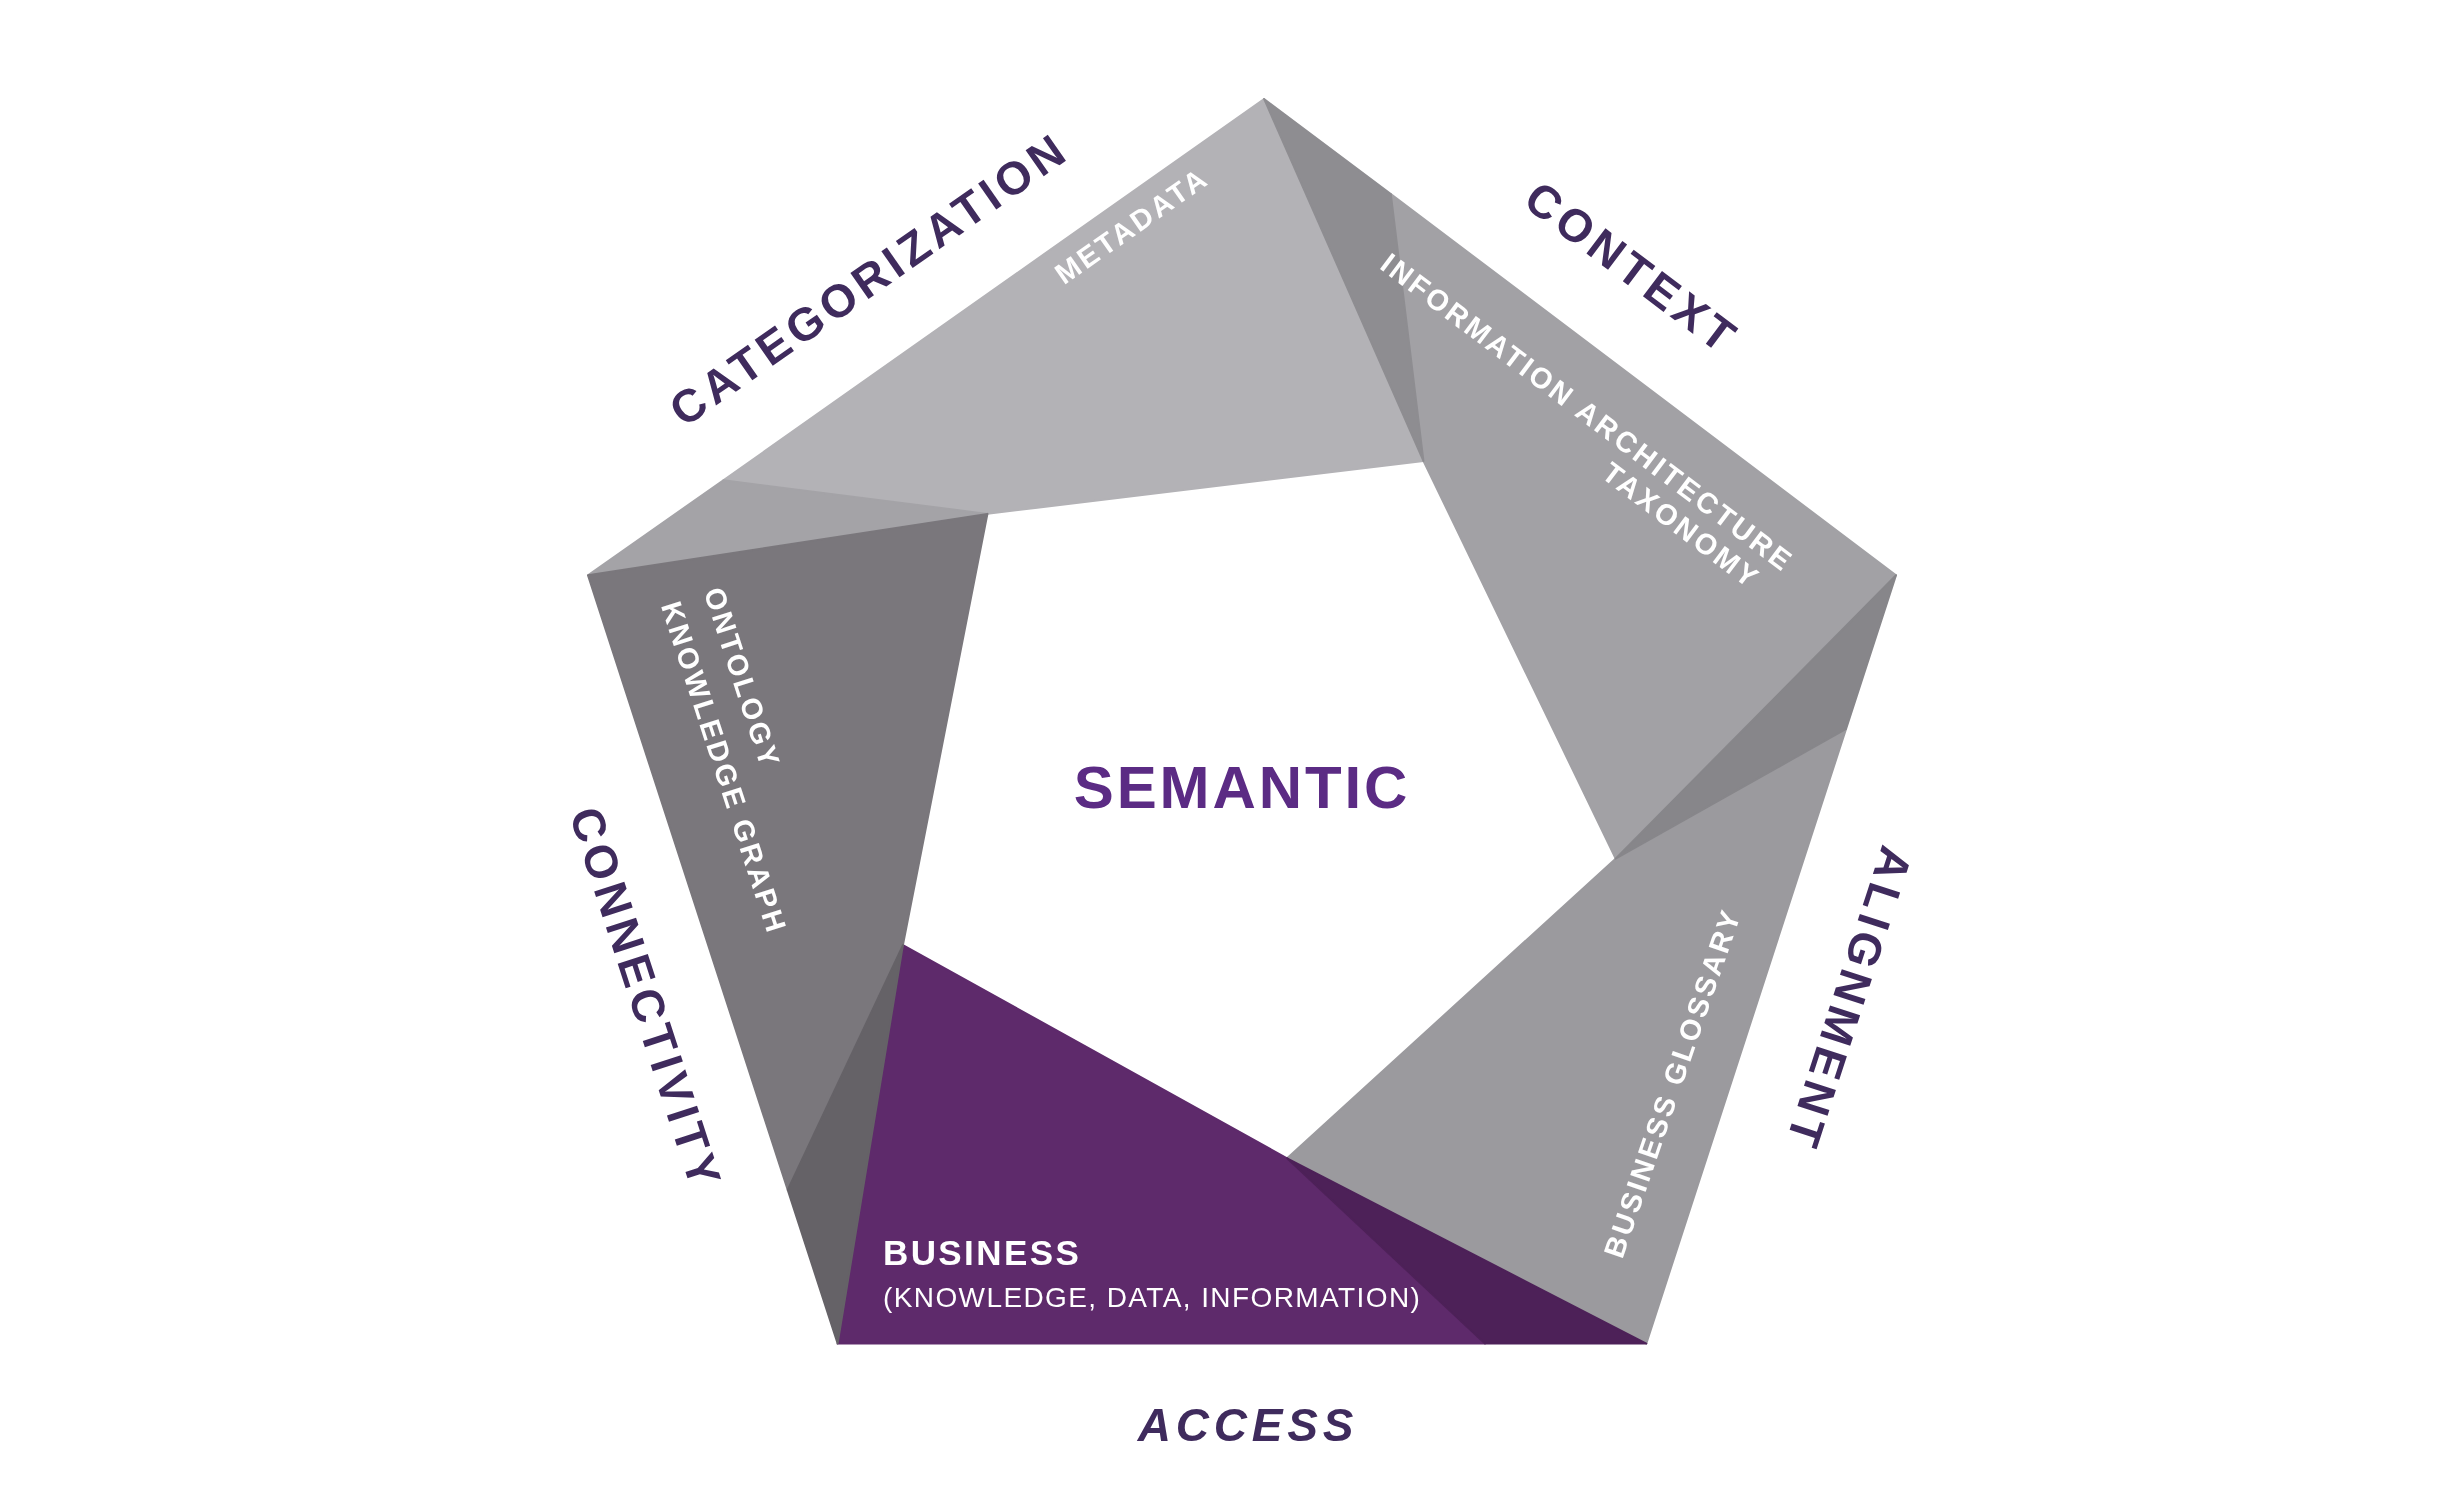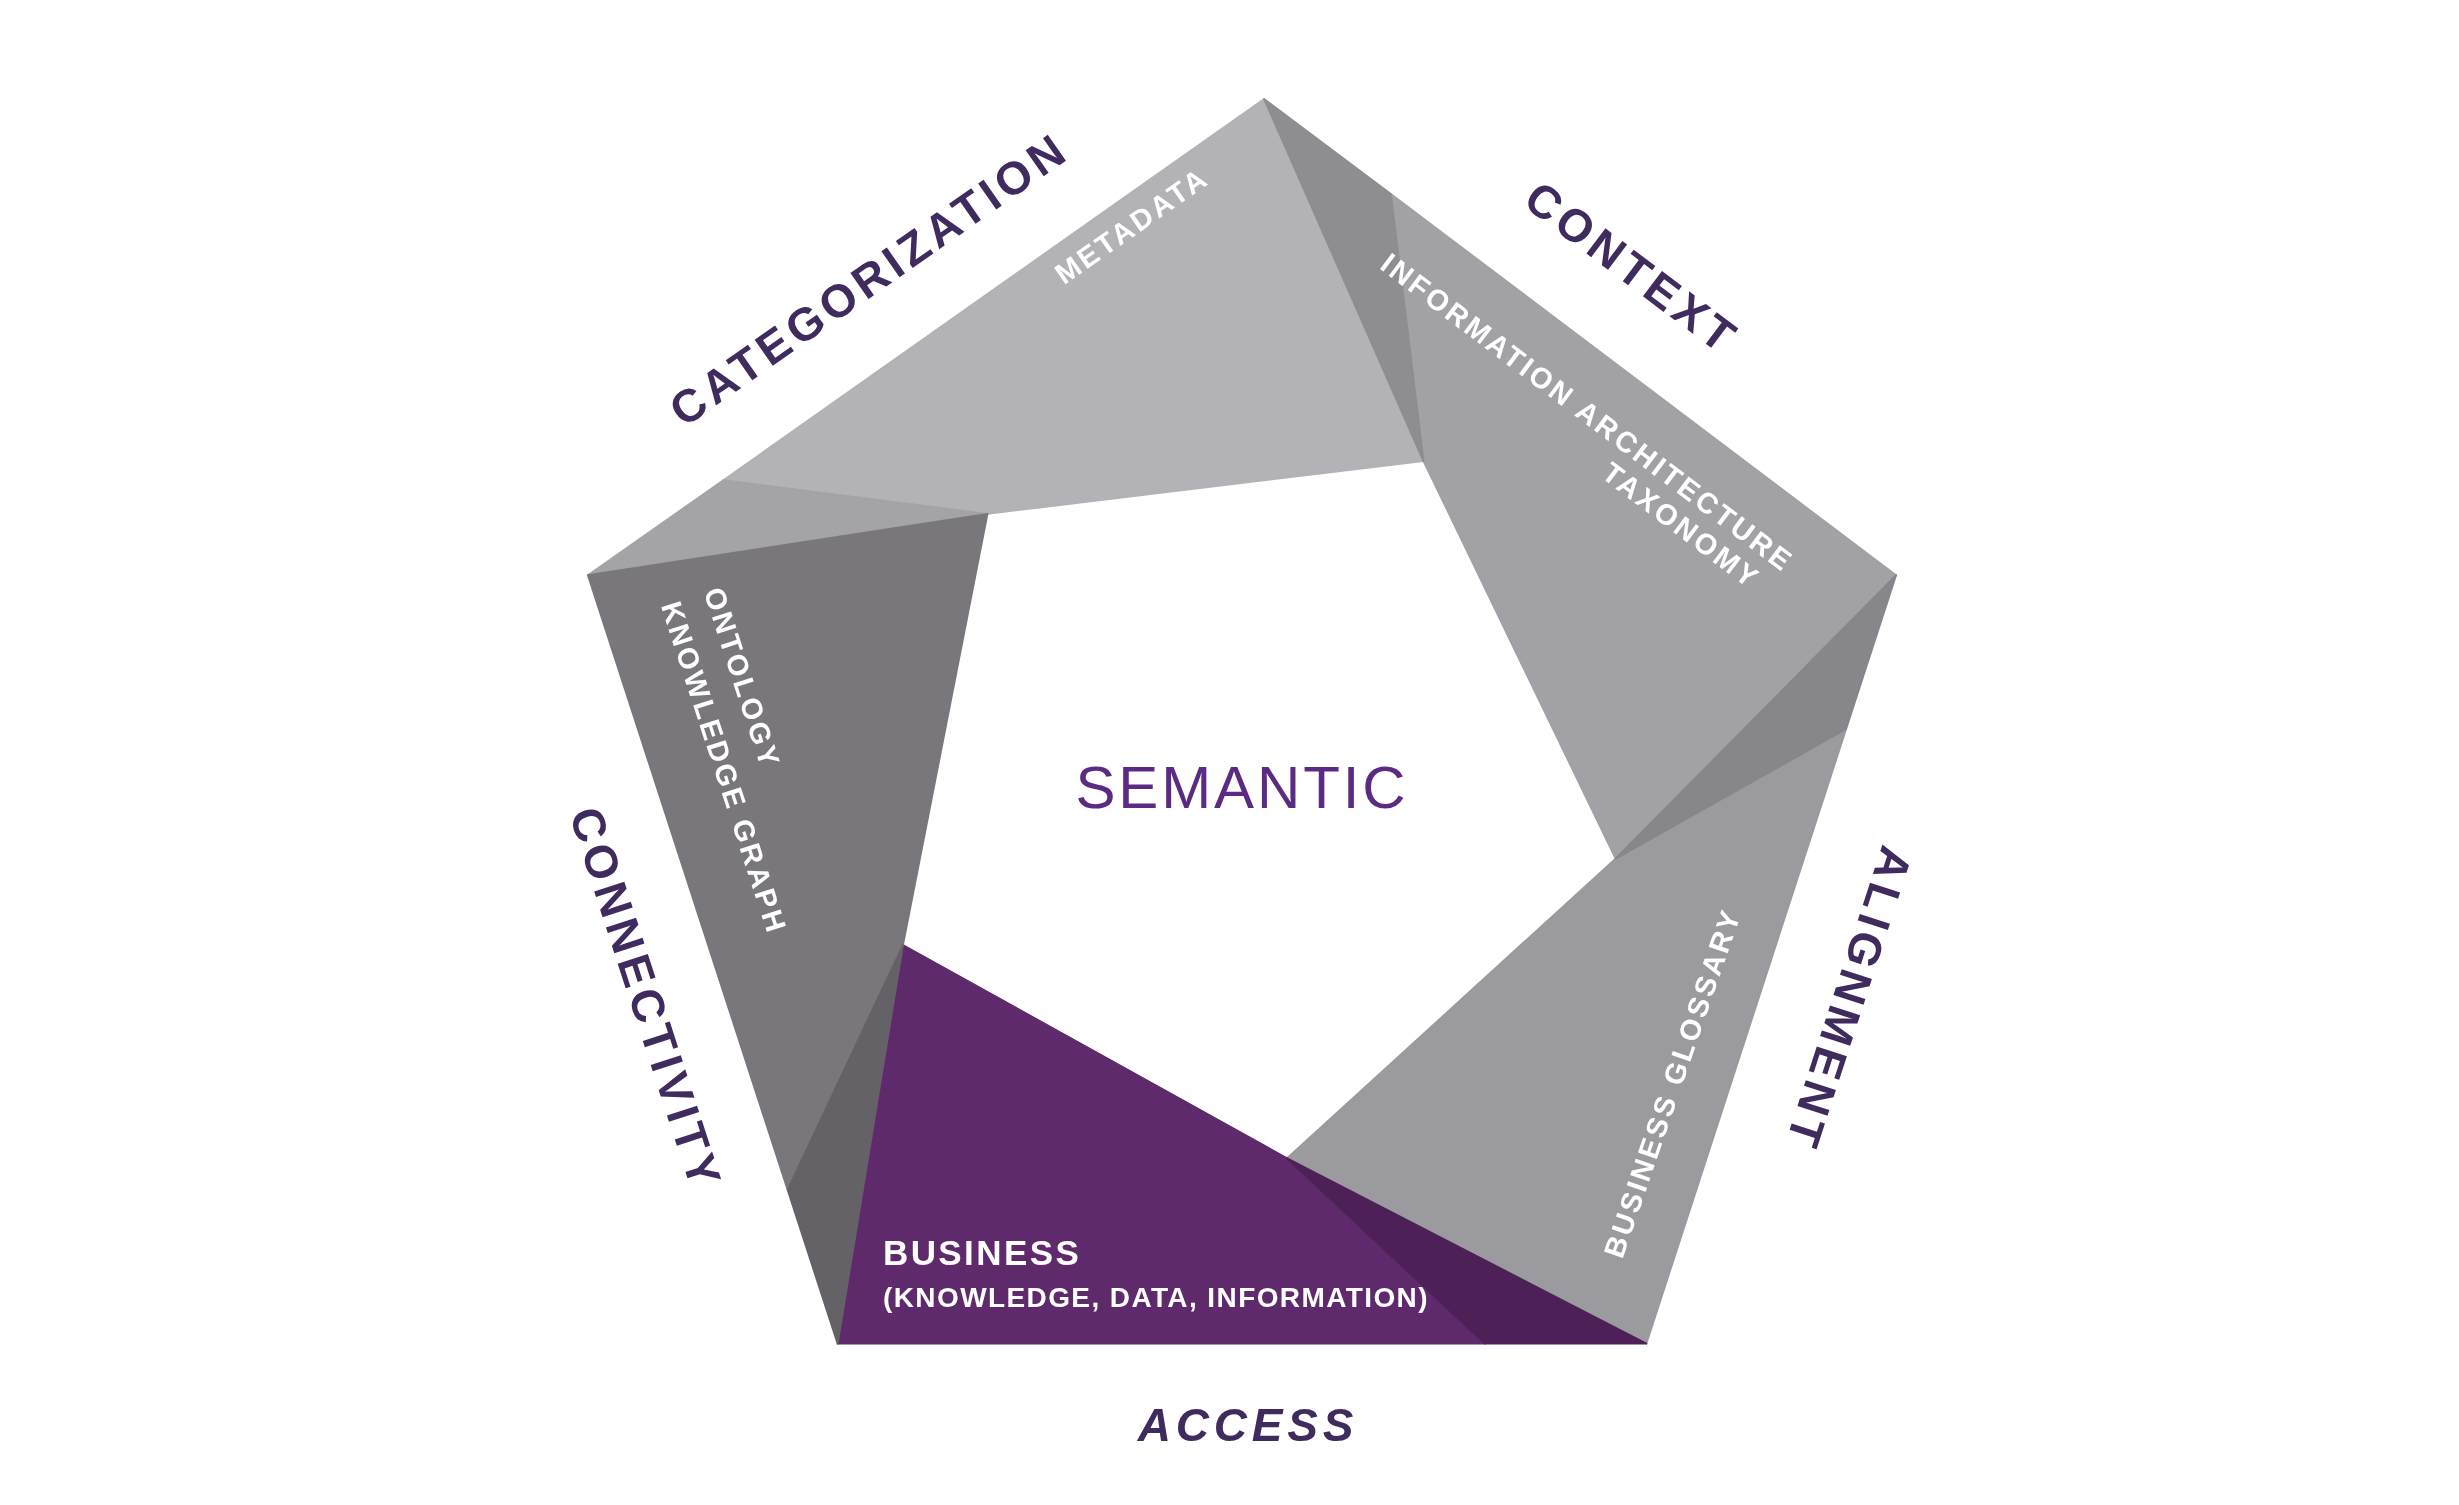--- a/index.html
+++ b/index.html
@@ -34,40 +34,40 @@
     font-size: 29px;
     letter-spacing: 2.9px;
     color: #ffffff;
   }
   .center-label {
     font-size: 60px;
     letter-spacing: 2.9px;
     color: #5b2b84;
     text-align: center;
     line-height: 1.28;
-    font-weight: normal;
+    font-weight: bold;
     position: absolute;
     white-space: nowrap;
   }
   .ontology-block {
     text-align: left;
     line-height: 1.55;
   }
   .content-block {
     position: absolute;
     color: #ffffff;
   }
   .content-title {
     font-size: 35px;
     font-weight: bold;
     letter-spacing: 2.4px;
   }
   .content-sub {
     font-size: 28px;
-    font-weight: bold;
+    font-weight: normal;
     letter-spacing: 1.4px;
     margin-top: 8.6px;
     text-align: center;
   }
 </style>
 </head>
 <body>
 
 <div class="stage">
 

